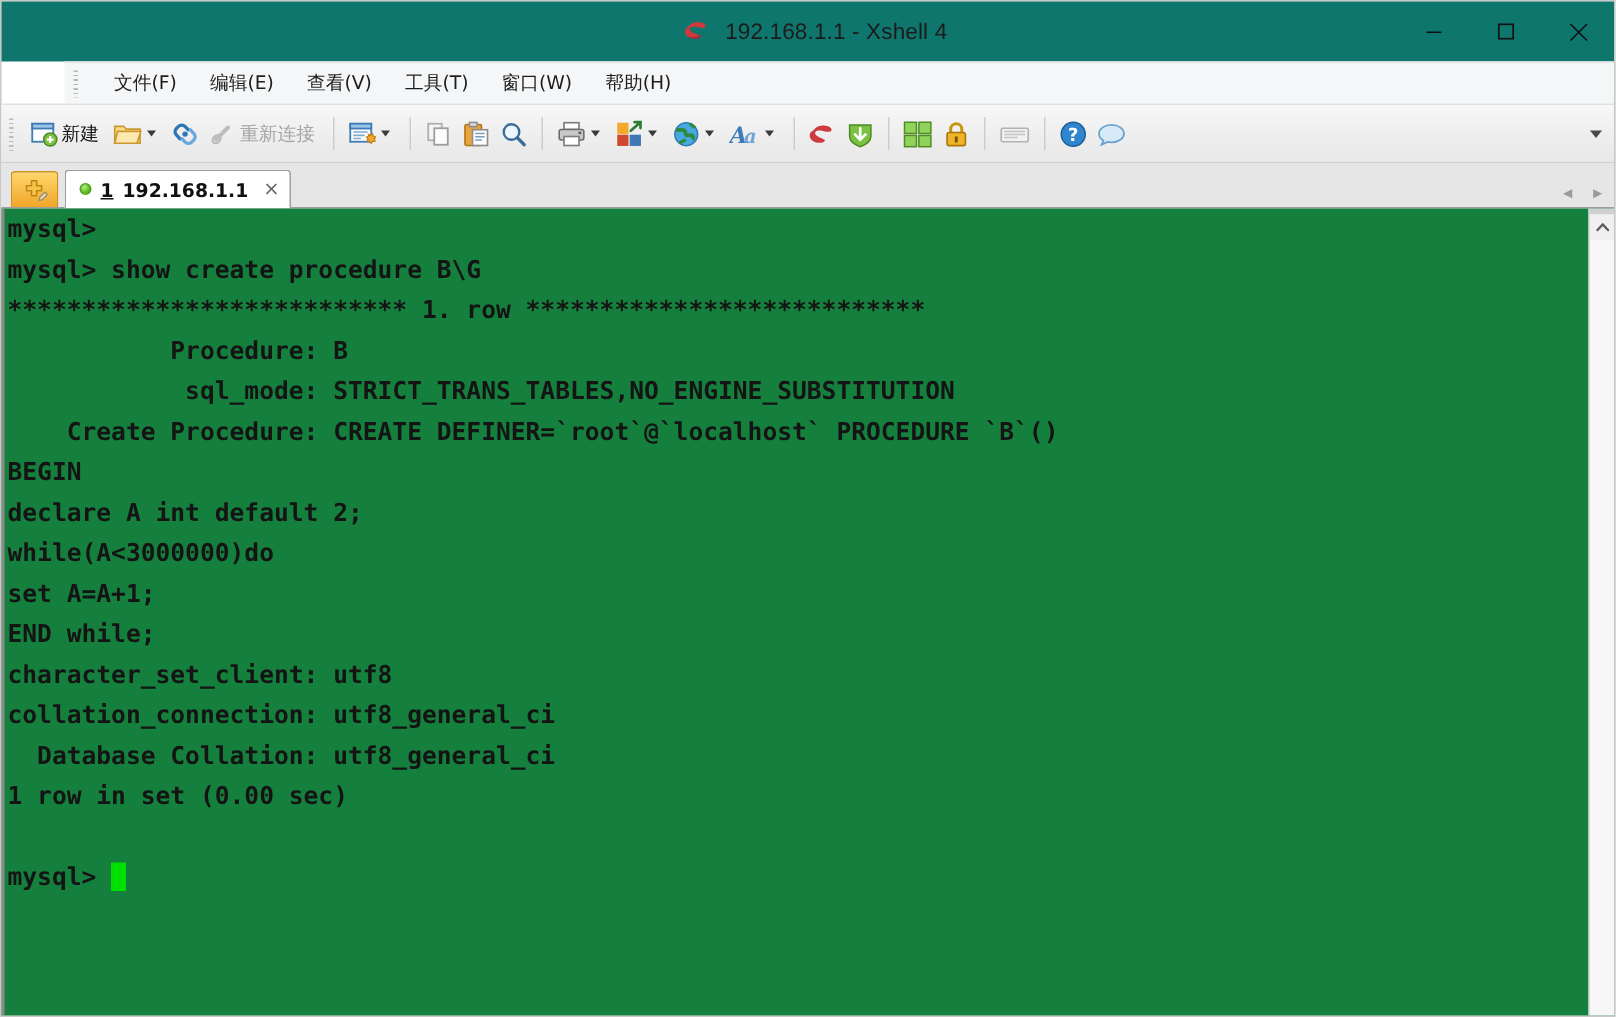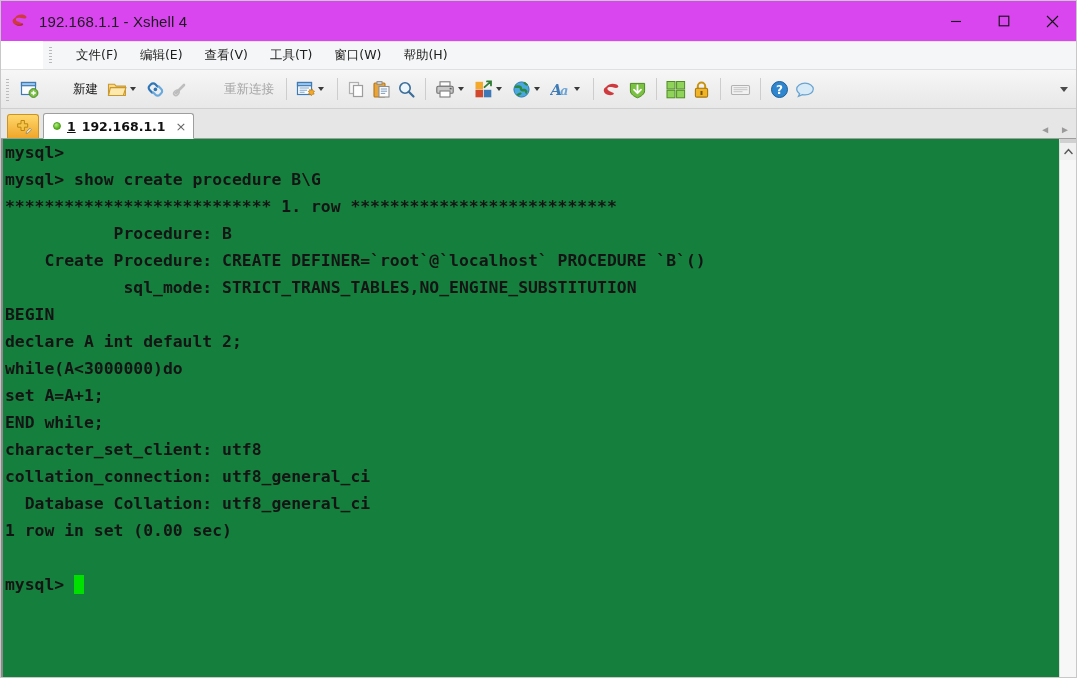--- a/index.html
+++ b/index.html
@@ -16,24 +16,25 @@
     background: #ffffff;
     border: 1px solid #c8c8c8;
     display: flex;
     flex-direction: column;
   }
 
   
   .titlebar {
     height: 40px;
     min-height: 40px;
-    background: #d946ef;
+    background: #0f766e;
     display: flex;
     align-items: center;
     position: relative;
+    justify-content: center;
   }
   .titlebar .app-icon {
     margin-left: 11px;
     margin-right: 9px;
     width: 18px; height: 18px;
     position: relative;
   }
   .titlebar .title-text {
     font-size: 15px;
     color: #1b1b1b;
@@ -105,21 +106,20 @@
     height: 30px;
     padding: 0 3px;
     border-radius: 2px;
     gap: 2px;
   }
   .tb-label {
     font-size: 12.5px;
     color: #161616;
     font-family: "DejaVu Sans", "Liberation Sans", sans-serif;
     padding-right: 3px;
-    margin-left: 32px;
   }
   .tb-label.disabled { color:#a6a6a6; }
   .tb-sep {
     width: 1px; height: 22px;
     background: #cdcdcd;
     margin: 0 6px;
   }
   .caret {
     width: 0; height: 0;
     border-left: 3.5px solid transparent;
@@ -519,22 +519,22 @@
       <span>►</span>
     </div>
   </div>
 
   <div class="termwrap">
     <div class="terminal" id="terminal">
         <div class="term-line">mysql&gt;</div>
         <div class="term-line">mysql&gt; show create procedure B\G</div>
         <div class="term-line">*************************** 1. row ***************************</div>
         <div class="term-line">           Procedure: B</div>
+        <div class="term-line">            sql_mode: STRICT_TRANS_TABLES,NO_ENGINE_SUBSTITUTION</div>
         <div class="term-line">    Create Procedure: CREATE DEFINER=`root`@`localhost` PROCEDURE `B`()</div>
-        <div class="term-line">            sql_mode: STRICT_TRANS_TABLES,NO_ENGINE_SUBSTITUTION</div>
         <div class="term-line">BEGIN</div>
         <div class="term-line">declare A int default 2;</div>
         <div class="term-line">while(A&lt;3000000)do</div>
         <div class="term-line">set A=A+1;</div>
         <div class="term-line">END while;</div>
         <div class="term-line">character_set_client: utf8</div>
         <div class="term-line">collation_connection: utf8_general_ci</div>
         <div class="term-line">  Database Collation: utf8_general_ci</div>
         <div class="term-line">1 row in set (0.00 sec)</div>
         <div class="term-line"></div>

